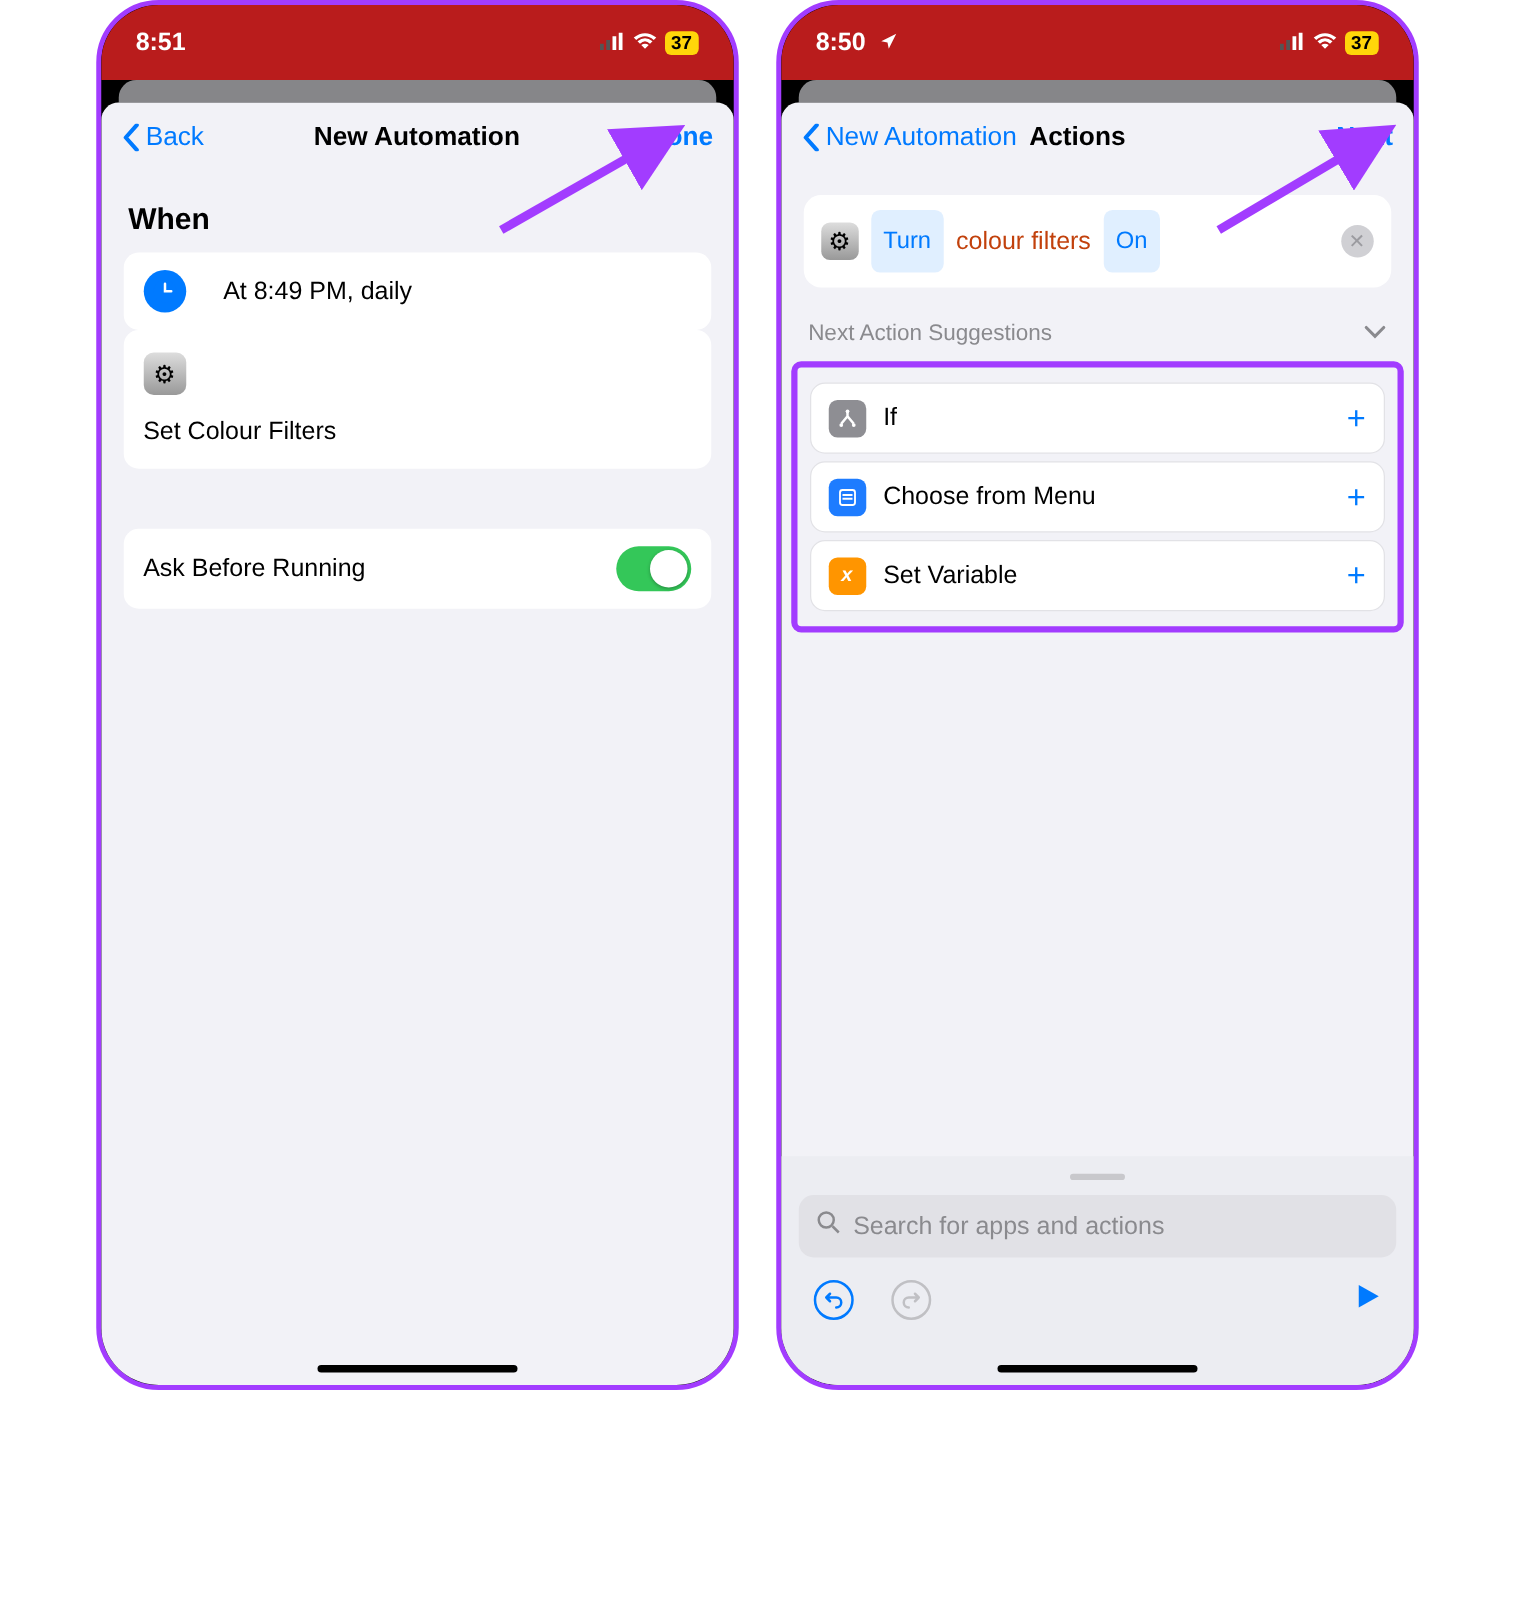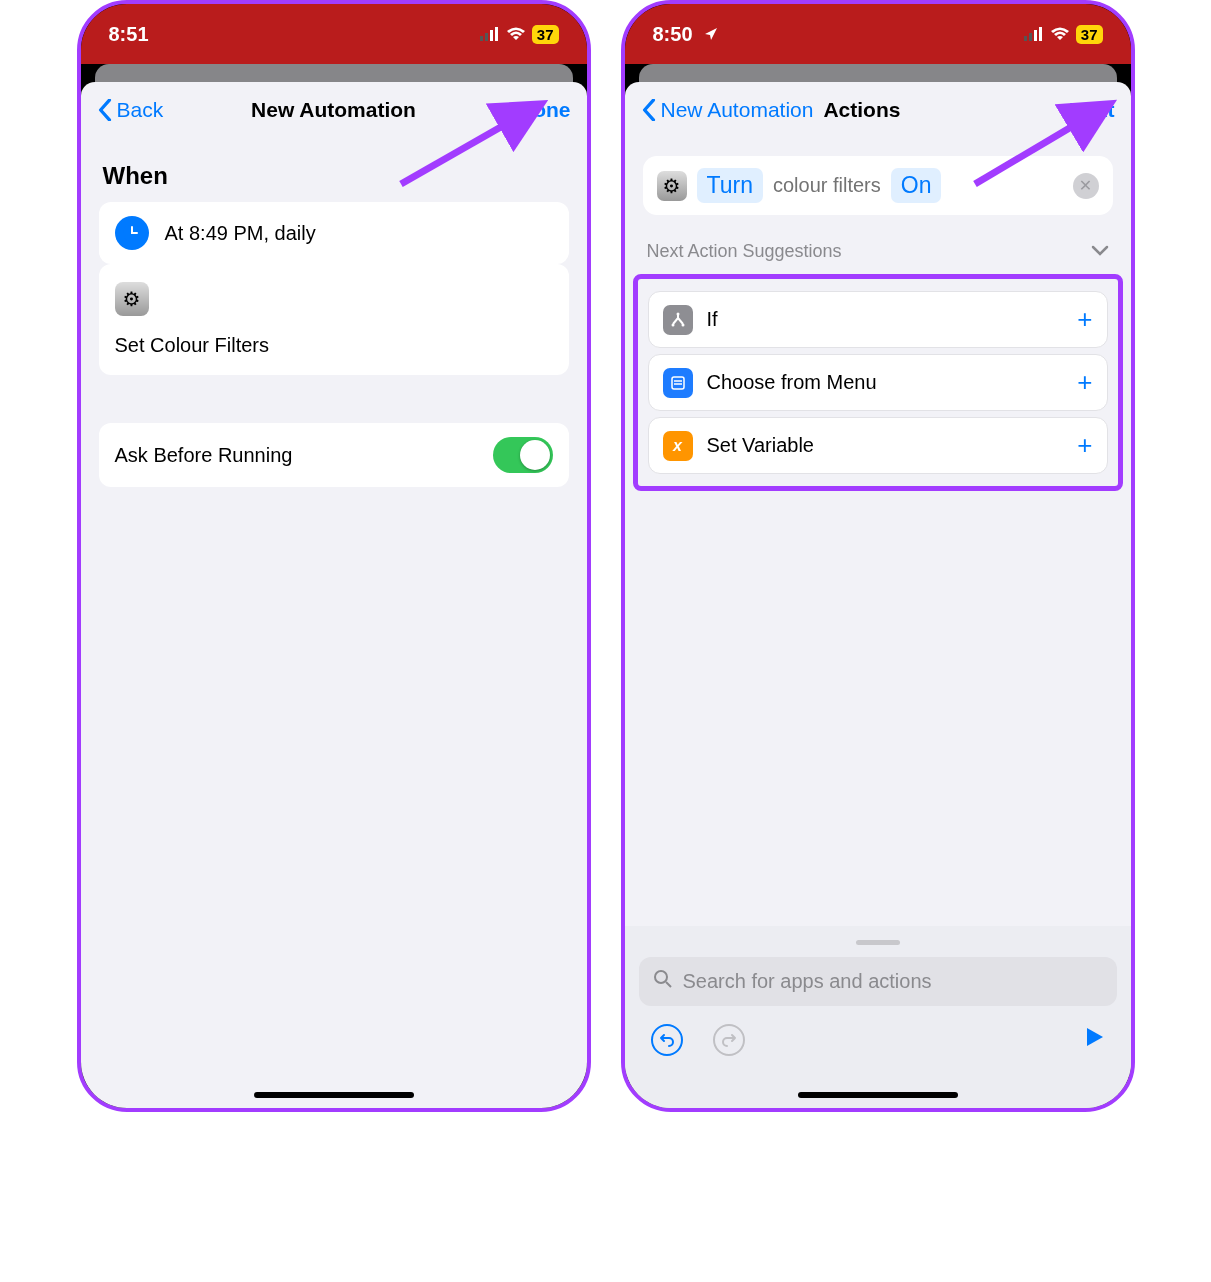--- a/index.html
+++ b/index.html
@@ -79,21 +79,21 @@
     font-size: 24px; font-weight: 700; color: #000;
     padding: 24px 22px 12px;
   }
   .card {
     background: #fff;
     margin: 0 18px;
     border-radius: 12px;
     padding: 14px 16px;
     display: flex;
     align-items: center;
-    gap: 16px;
+    gap: 30px;
     font-size: 20px;
   }
   .clock-icon {
     width: 34px; height: 34px; border-radius: 50%; background: #007aff;
     display: flex; align-items: center; justify-content: center;
   }
   .settings-icon {
     width: 34px; height: 34px; border-radius: 8px;
     background: linear-gradient(#ddd,#999);
     display: flex; align-items: center; justify-content: center;
@@ -131,24 +131,24 @@
     padding: 12px 14px; display: flex; align-items: center; gap: 10px;
     font-size: 20px;
   }
   .action-mini-icon {
     width: 30px; height: 30px; border-radius: 7px;
     background: linear-gradient(#ddd,#999);
     display: flex; align-items: center; justify-content: center;
   }
   .pill {
     background: rgba(0,122,255,0.12);
-    color: #007aff; padding: 4px 10px; border-radius: 7px;
-    font-size: 23px;
-  }
-  .action-text { color: #737373; font-size: 20px; }
+    color: #007aff; padding: 14px 10px; border-radius: 7px;
+    font-size: 19px;
+  }
+  .action-text { color: #c2410c; font-size: 20px; }
   .clear-x {
     margin-left: auto; width: 26px; height: 26px; border-radius: 50%;
     background: #d0d0d4; color: #9b9ba0;
     display: flex; align-items: center; justify-content: center;
     font-size: 16px;
   }
   .suggestions-header {
     display: flex; justify-content: space-between; align-items: center;
     color: #8a8a8e; font-size: 18px; padding: 8px 22px;
   }

